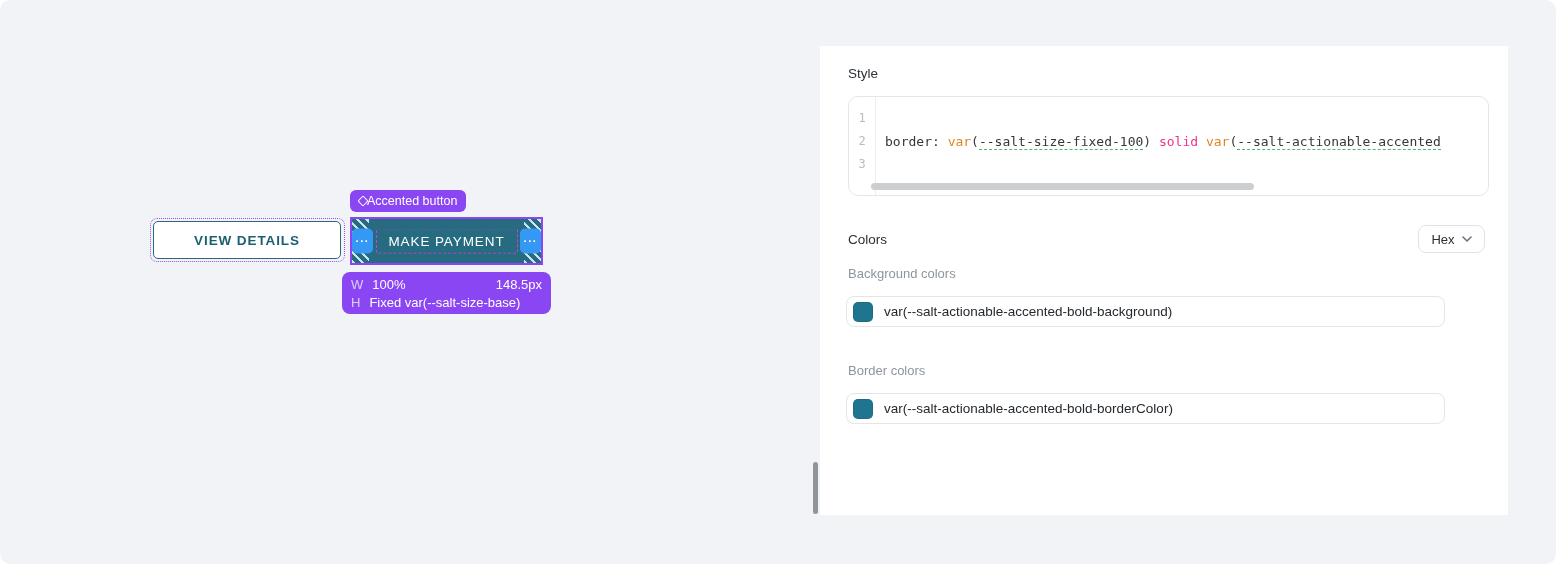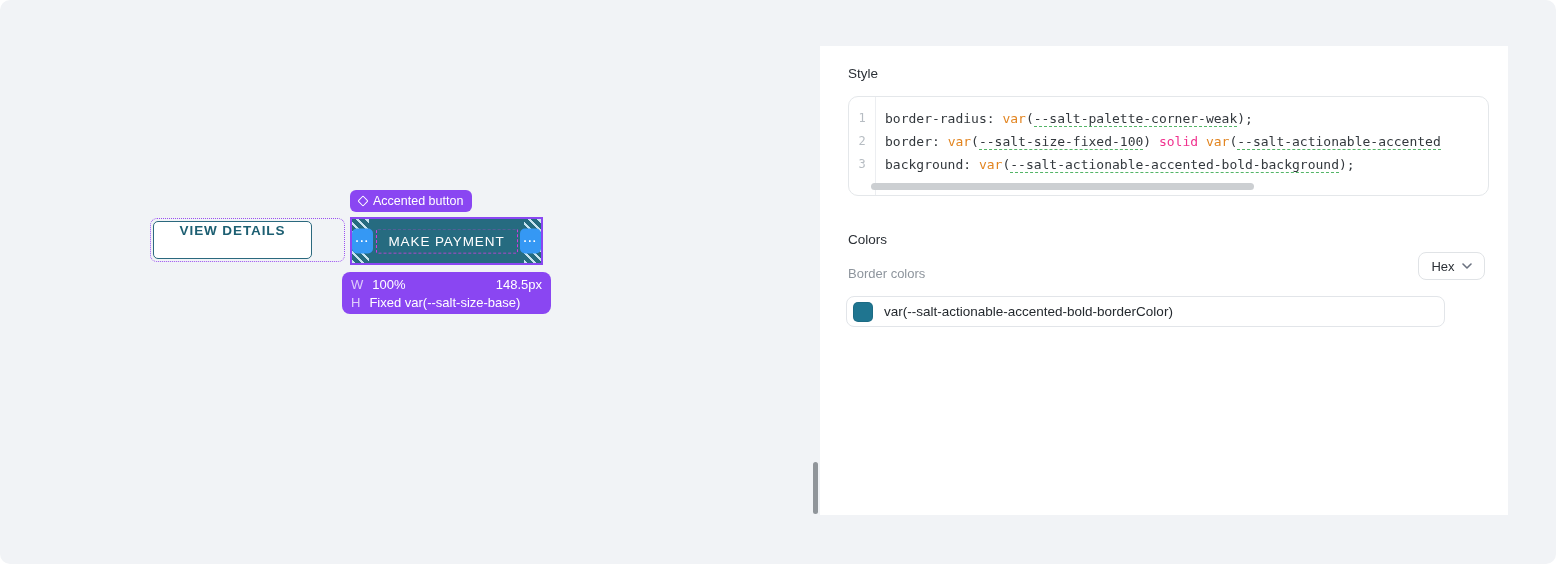--- a/index.html
+++ b/index.html
@@ -9,23 +9,23 @@
     border-radius:10px;overflow:hidden;
     font-family:"Liberation Sans", sans-serif;
   }
 
   
   .vd-outline{
     position:absolute;left:150px;top:218px;width:195px;height:44px;
     border:1px dotted #9a4ff2;border-radius:7px;
   }
   .vd-btn{
-    position:absolute;left:153px;top:221px;width:159px;height:38px;
+    position:absolute;left:153px;top:221px;width:188px;height:38px;
     background:#ffffff;border:1px solid #2b697e;border-radius:5px;
-    display:flex;align-items:flex-start;justify-content:center;
+    display:flex;align-items:center;justify-content:center;
     color:#1d5f72;font-weight:bold;font-size:13.5px;letter-spacing:.9px;
   }
   .mp-overlay{
     position:absolute;left:350px;top:217px;width:193px;height:48px;
     border:2px solid #8a46f2;background:#266b80;
   }
   .hatch{position:absolute;width:17px;height:15px;
     background:repeating-linear-gradient(45deg, rgba(213,238,250,.92) 0 2.5px, rgba(0,0,0,0) 2.5px 6.5px);}
   .hatch.tl{left:0;top:0}.hatch.tr{right:0;top:0}
   .hatch.bl{left:0;bottom:0}.hatch.br{right:0;bottom:0}
@@ -39,21 +39,21 @@
   .handle.left{left:0}.handle.right{right:0}
   .mp-labelbox{
     position:absolute;left:50%;top:50%;transform:translate(-50%,-50%);
     padding:4px 12px;border:1px dashed #d93ae0;border-radius:2px;
     white-space:nowrap;
     color:#ffffff;font-weight:normal;font-size:13.5px;letter-spacing:.9px;
   }
   .sel-badge{
     position:absolute;left:350px;top:190px;height:22px;
     background:#8a46f2;border-radius:6px;
-    display:inline-flex;align-items:center;gap:6px;padding:0 9px;
+    display:inline-flex;align-items:center;padding:0 9px;
     color:#ffffff;font-size:12.5px;
   }
   .diamond{width:8px;height:8px;border:1.5px solid #ffffff;border-radius:1.5px;
     transform:rotate(45deg);flex:none;}
   .size-tip{
     position:absolute;left:342px;top:272px;width:209px;height:42px;
     background:#8a46f2;border-radius:8px;color:#ffffff;font-size:13px;
     padding:4px 9px;display:flex;flex-direction:column;justify-content:center;gap:1px;
   }
   .size-tip .row{display:flex;line-height:17px;white-space:nowrap;}
@@ -85,21 +85,21 @@
   .tok-plain{color:#33383d;}
   .tok-fn{color:#e2841f;}
   .tok-kw{color:#f0318e;}
   .tok-vname{color:#33383d;border-bottom:1px dashed #53b567;}
   .h-scroll{position:absolute;left:22px;bottom:5px;width:383px;height:7px;
     border-radius:4px;background:#cccfd2;cursor:pointer;}
   .hex-btn{
     position:absolute;right:23px;top:179px;width:67px;height:28px;
     background:#ffffff;border:1px solid #e0e3e6;border-radius:8px;
     display:flex;align-items:center;justify-content:center;gap:7px;
-    font-size:13px;color:#2b3036;cursor:pointer;font-family:inherit;margin-top:27px;
+    font-size:13px;color:#2b3036;cursor:pointer;font-family:inherit;
   }
   .color-sections{position:absolute;left:26px;right:63px;top:220px;}
   .csec{margin-bottom:36px;}
   .csec-label{font-size:13px;color:#8e959d;margin:0 2px 15px 2px;}
   .crow{
     height:31px;border:1px solid #e2e5e9;border-radius:8px;background:#ffffff;
     display:flex;align-items:center;padding:0 6px;cursor:pointer;
   }
   .swatch{flex:none;width:20px;height:20px;border-radius:5px;border:1px solid rgba(0,0,0,.08);}
   .swatch.light{border:1px solid #d9dde1;}
@@ -154,38 +154,45 @@
         <rect x="9.5" y="2.5" width="5" height="3" rx="1" fill="#2e3338"></rect>
         <line x1="10" y1="10" x2="14" y2="10"></line>
         <line x1="10" y1="13.5" x2="14" y2="13.5"></line>
         <line x1="10" y1="17" x2="14" y2="17"></line>
       </svg>
     </button>
 
     <div class="code-block">
       <div class="gutter-sep"></div>
       <div class="code-lines">
-          <div class="code-line"><span class="lnum">1</span><span class="ltext"><span class="tok-plain">border-radius: </span><span class="tok-fn">var</span><span class="tok-plain">(</span><span class="tok-vname">--salt-palette-corner-weak</span><span class="tok-plain">);</span></span></div>
+          <div class="code-line"><span class="lnum">1</span></div>
           <div class="code-line"><span class="lnum">2</span><span class="ltext"><span class="tok-plain">border: </span><span class="tok-fn">var</span><span class="tok-plain">(</span><span class="tok-vname">--salt-size-fixed-100</span><span class="tok-plain">) </span><span class="tok-kw">solid</span><span class="tok-plain"> </span><span class="tok-fn">var</span><span class="tok-plain">(</span><span class="tok-vname">--salt-actionable-accented</span></span></div>
-          <div class="code-line"><span class="lnum">3</span><span class="ltext"><span class="tok-plain">background: </span><span class="tok-fn">var</span><span class="tok-plain">(</span><span class="tok-vname">--salt-actionable-accented-bold-background</span><span class="tok-plain">);</span></span></div>
+          <div class="code-line"><span class="lnum">3</span></div>
         </div>
       <div class="h-scroll"></div>
     </div>
 
     <div class="panel-h" style="top:186px;">Colors</div>
 
     <button class="hex-btn">
       <span>Hex</span>
       <svg width="10" height="6" viewBox="0 0 10 6" fill="none" stroke="#6b7280" stroke-width="1.6" stroke-linecap="round" stroke-linejoin="round">
         <polyline points="1,1 5,5 9,1"></polyline>
       </svg>
     </button>
 
     <div class="color-sections">
         <div class="csec">
+          <div class="csec-label">Background colors</div>
+          <div class="crow">
+            <span class="swatch" style="background: rgb(31, 117, 144);"></span>
+            <span class="cval">var(--salt-actionable-accented-bold-background)</span>
+          </div>
+        </div>
+        <div class="csec">
           <div class="csec-label">Border colors</div>
           <div class="crow">
             <span class="swatch" style="background: rgb(31, 117, 144);"></span>
             <span class="cval">var(--salt-actionable-accented-bold-borderColor)</span>
           </div>
         </div>
       </div>
   </div>
 </div>
 

